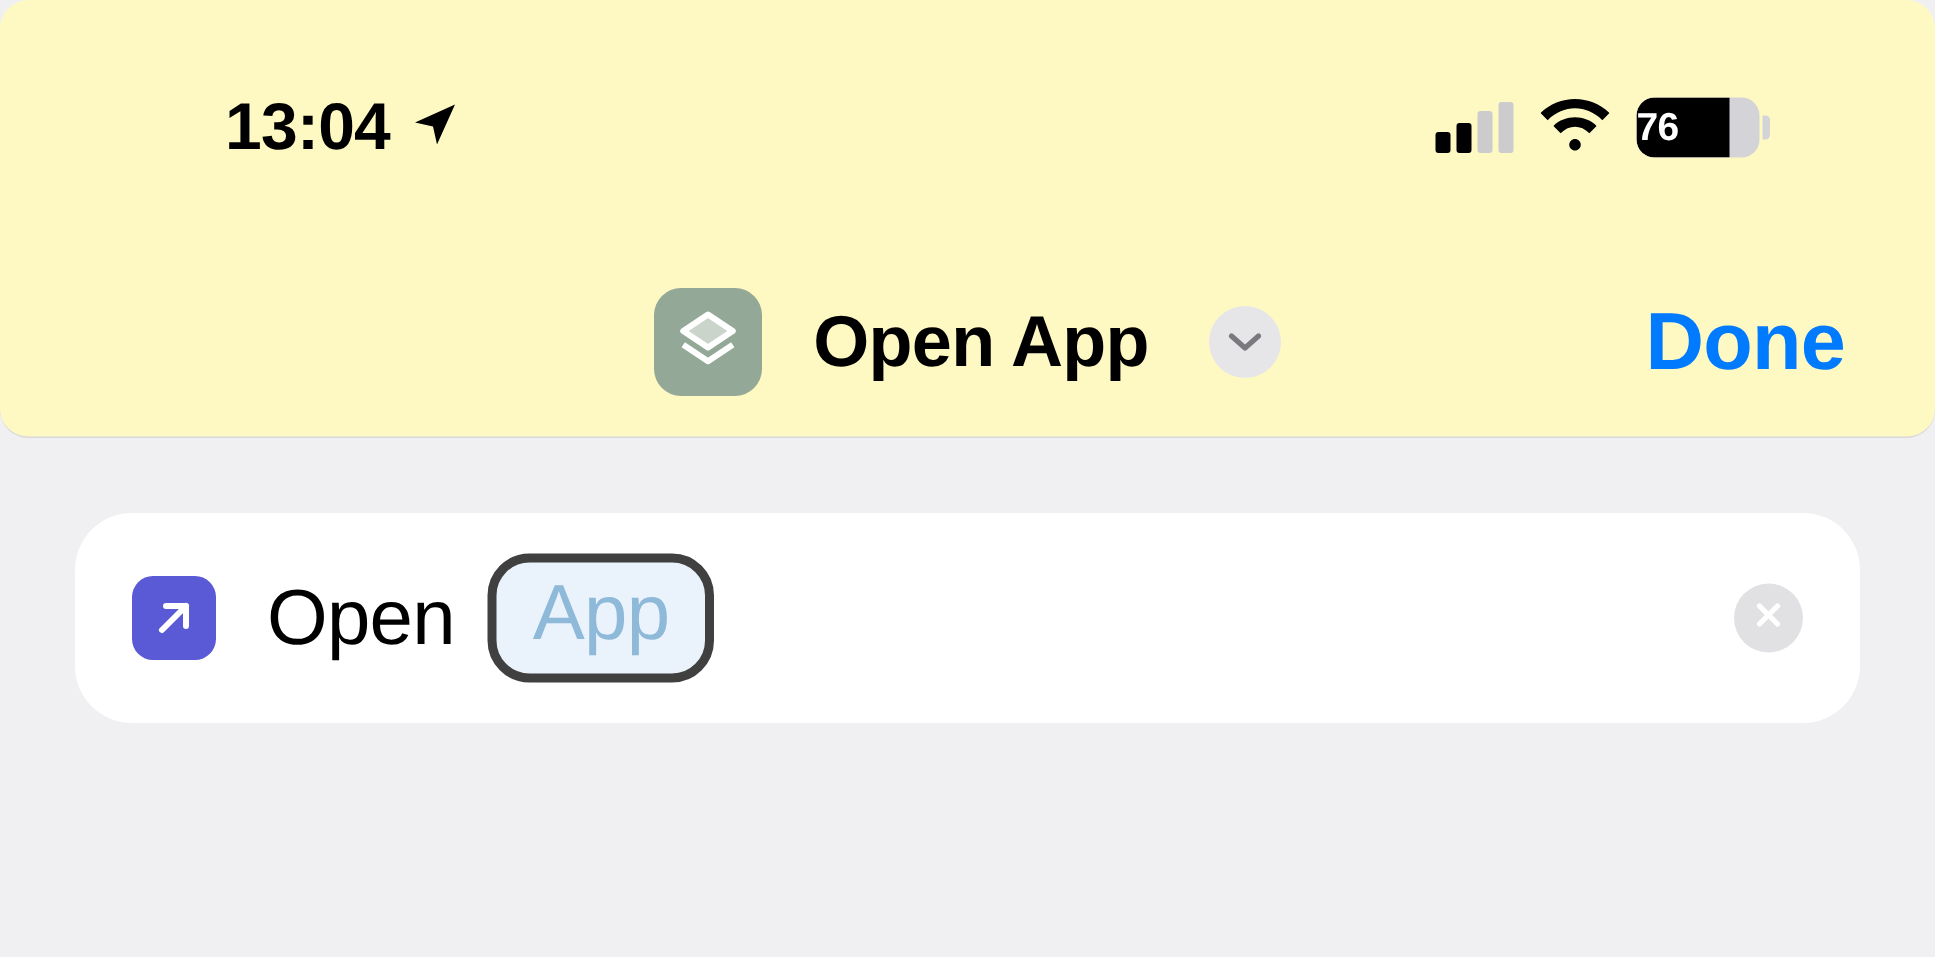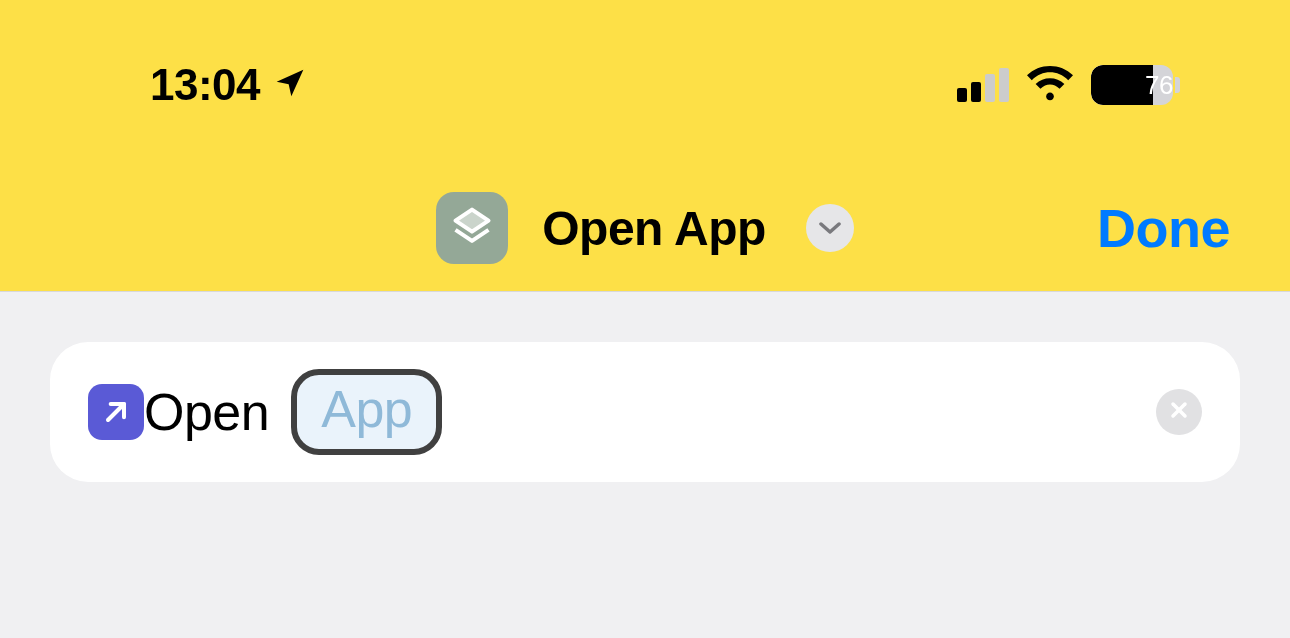--- a/index.html
+++ b/index.html
@@ -8,23 +8,24 @@
       box-sizing: border-box;
     }
     body {
       font-family: -apple-system, BlinkMacSystemFont, "SF Pro Text", "Helvetica Neue", sans-serif;
       width: 1290px;
       height: 638px;
       background: #f0f0f2;
       overflow: hidden;
     }
     .top-section {
-      background: #fde047;
+      background: #fef9c3;
       height: 292px;
       border-bottom: 1px solid #d8d8da;
+      border-radius: 19px;
     }
     .status-bar {
       display: flex;
       justify-content: space-between;
       align-items: center;
       padding: 60px 110px 0 150px;
       height: 110px;
     }
     .status-left {
       display: flex;
@@ -84,24 +85,24 @@
       width: 76%;
       background: #000;
       border-radius: 12px 0 0 12px;
     }
     .battery-text {
       position: absolute;
       left: 0;
       right: 0;
       top: 50%;
       transform: translateY(-50%);
-      text-align: right;
+      text-align: left;
       color: #fff;
       font-size: 26px;
-      font-weight: 400;
+      font-weight: 700;
       z-index: 2;
       letter-spacing: -0.5px;
     }
     .battery-tip {
       width: 5px;
       height: 16px;
       background: #d4d4d8;
       border-radius: 0 3px 3px 0;
       margin-left: 2px;
     }
@@ -182,20 +183,21 @@
       justify-content: center;
       flex-shrink: 0;
     }
     .action-icon svg {
       width: 32px;
       height: 32px;
     }
     .action-text {
       display: flex;
       align-items: center;
+      margin-left: 34px;
       gap: 22px;
     }
     .action-label {
       font-size: 52px;
       font-weight: 400;
       color: #000;
       letter-spacing: -0.5px;
     }
     .app-token {
       border: 6px solid #404040;

